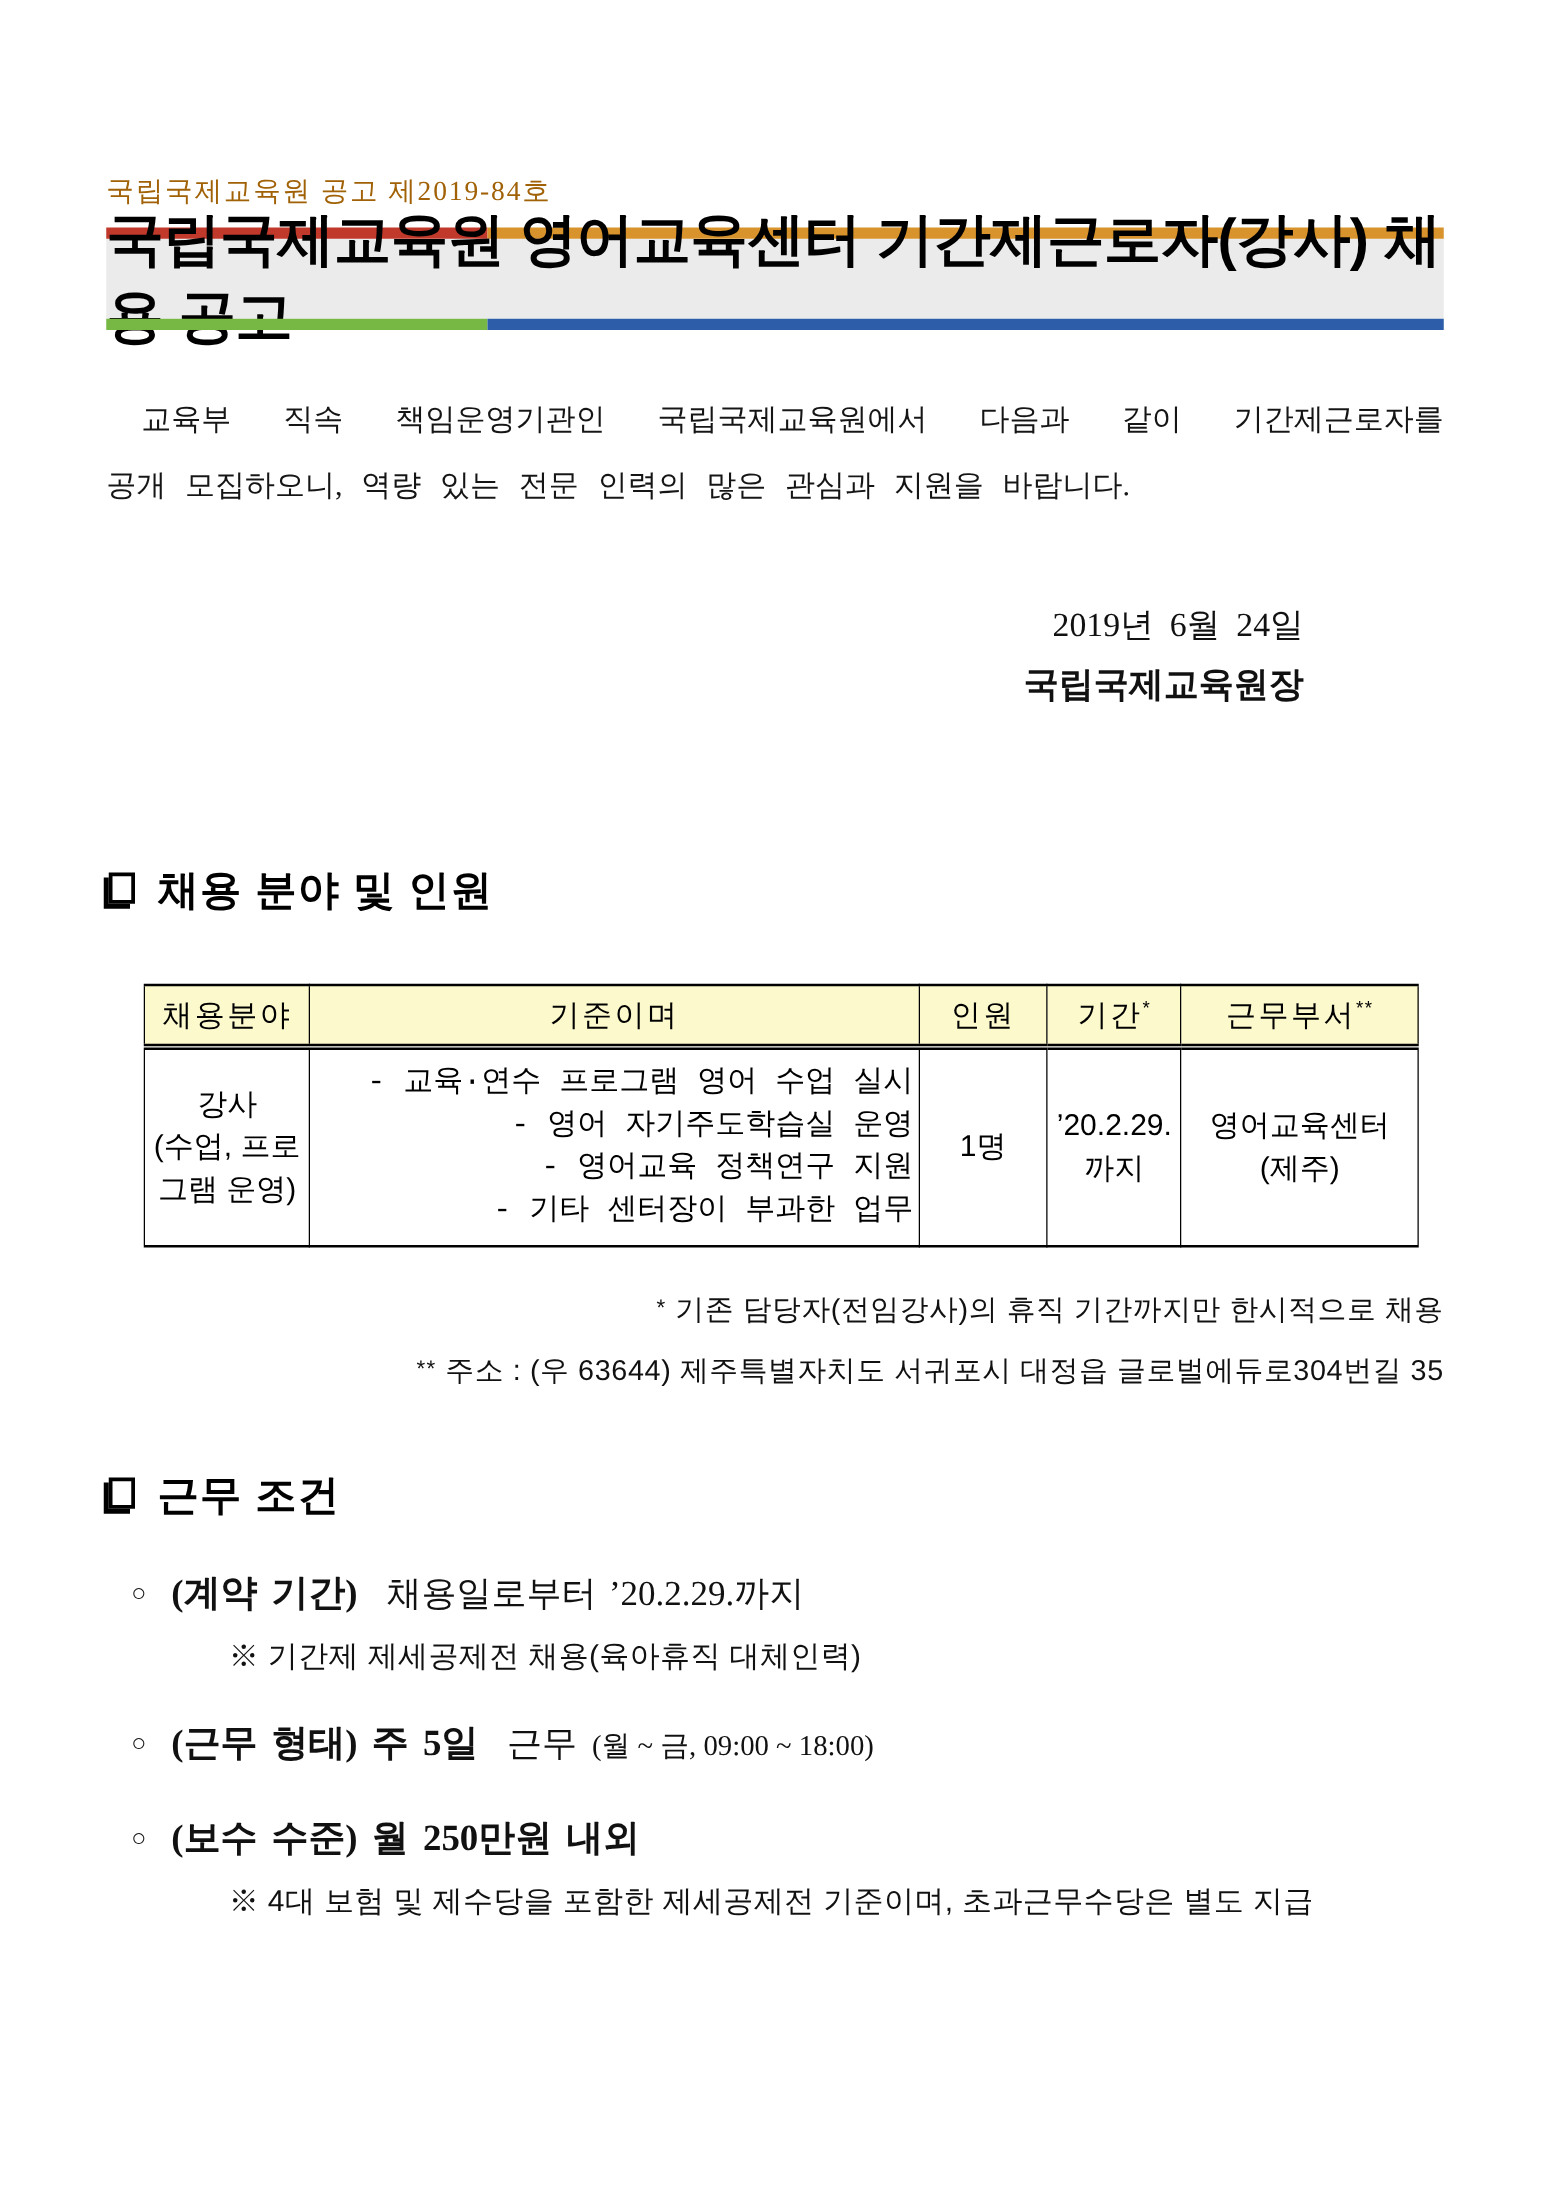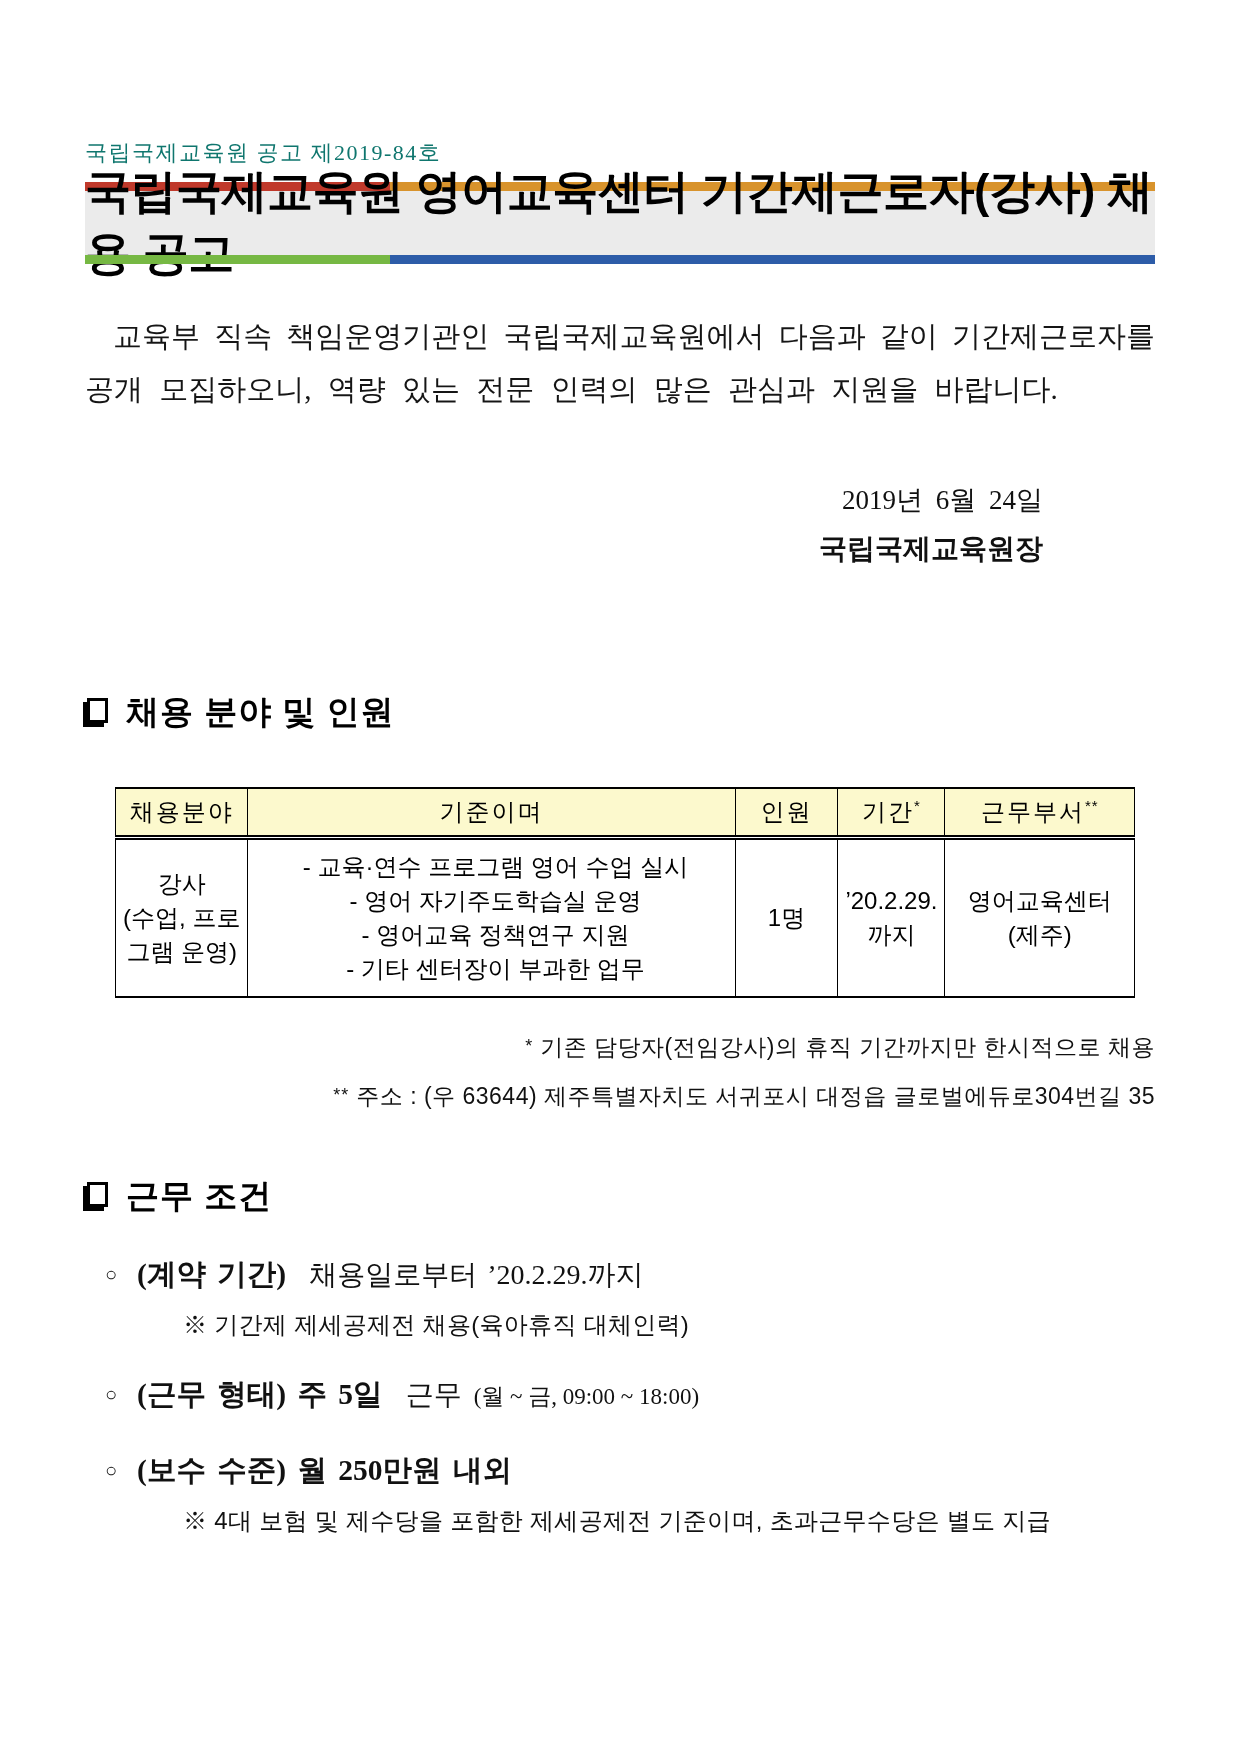--- a/index.html
+++ b/index.html
@@ -2,33 +2,33 @@
 <html><head>
 <meta charset="utf-8">
 <style>
   * { margin:0; padding:0; box-sizing:border-box; }
   html,body { background:#ffffff; }
   .page {
     position:relative; width:1240px; height:1753px; margin:0 auto;
     background:#ffffff; padding:138px 85px 0 85px; overflow:hidden;
     font-family:"Liberation Serif", serif; color:#111;
   }
-  .doc-number { font-size:22px; letter-spacing:1.5px; color:#0f766e; }
+  .doc-number { font-size:22px; letter-spacing:1.5px; color:#a16207; }
 
   .banner { margin-top:14px; }
   .banner .bar { display:flex; height:9px; }
   .banner .seg-left  { width:28.5%; }
   .banner .seg-right { flex:1; }
   .banner-mid {
     height:64px; display:flex; align-items:center; justify-content:center;
     font-family:"Liberation Sans", sans-serif; font-weight:800;
     font-size:46px; letter-spacing:-0.5px; color:#000;
   }
 
-  .intro { margin-top:46px; font-size:29px; line-height:53px; color:#151515; }
+  .intro { margin-top:46px; font-size:24px; line-height:53px; color:#151515; }
   .intro .line1 { padding-left:28px; text-align:justify; text-align-last:justify; }
   .intro .line2 { word-spacing:9px; }
 
   .date-block { margin-top:60px; text-align:right; padding-right:112px; }
   .date-line  { font-size:27px; line-height:48px; word-spacing:6px; }
   .signer-line{ font-size:28px; line-height:50px; font-weight:700; word-spacing:4px; }
 
   .section-heading {
     display:flex; align-items:center;
     font-family:"Liberation Sans", sans-serif; font-weight:800;
@@ -48,21 +48,21 @@
     font-family:"Liberation Sans", sans-serif; font-size:24px; color:#000;
     border-top:2.5px solid #000; border-bottom:2.5px solid #000;
   }
   table.recruit th, table.recruit td { border:1.5px solid #000; }
   table.recruit th {
     height:49px; font-weight:400; letter-spacing:2px;
     border-bottom:5px double #000; text-align:center;
   }
   table.recruit sup { font-size:15px; letter-spacing:1px; }
   table.recruit td { padding:10px 4px; line-height:34px; text-align:center; vertical-align:middle; }
-  table.recruit td.duties { text-align:center; padding-left:12px; padding-right:4px; }
+  table.recruit td.duties { text-align:right; padding-left:12px; padding-right:4px;font-family:Liberation Mono, monospace; }
 
   .footnotes { margin:34px 0 0 38px; font-family:"Liberation Sans", sans-serif; font-size:23px; color:#111; }
   .footnote { margin-top:18px; letter-spacing:0.5px;text-align:right; }
   .fn-mark { font-size:18px; vertical-align:3px; margin-right:7px; letter-spacing:1px; }
 
   .bullets { margin-left:20px; }
   .bullet-row { display:flex; align-items:baseline; }
   .br1 { margin-top:36px; }
   .br2 { margin-top:34px; }
   .br3 { margin-top:36px; }

